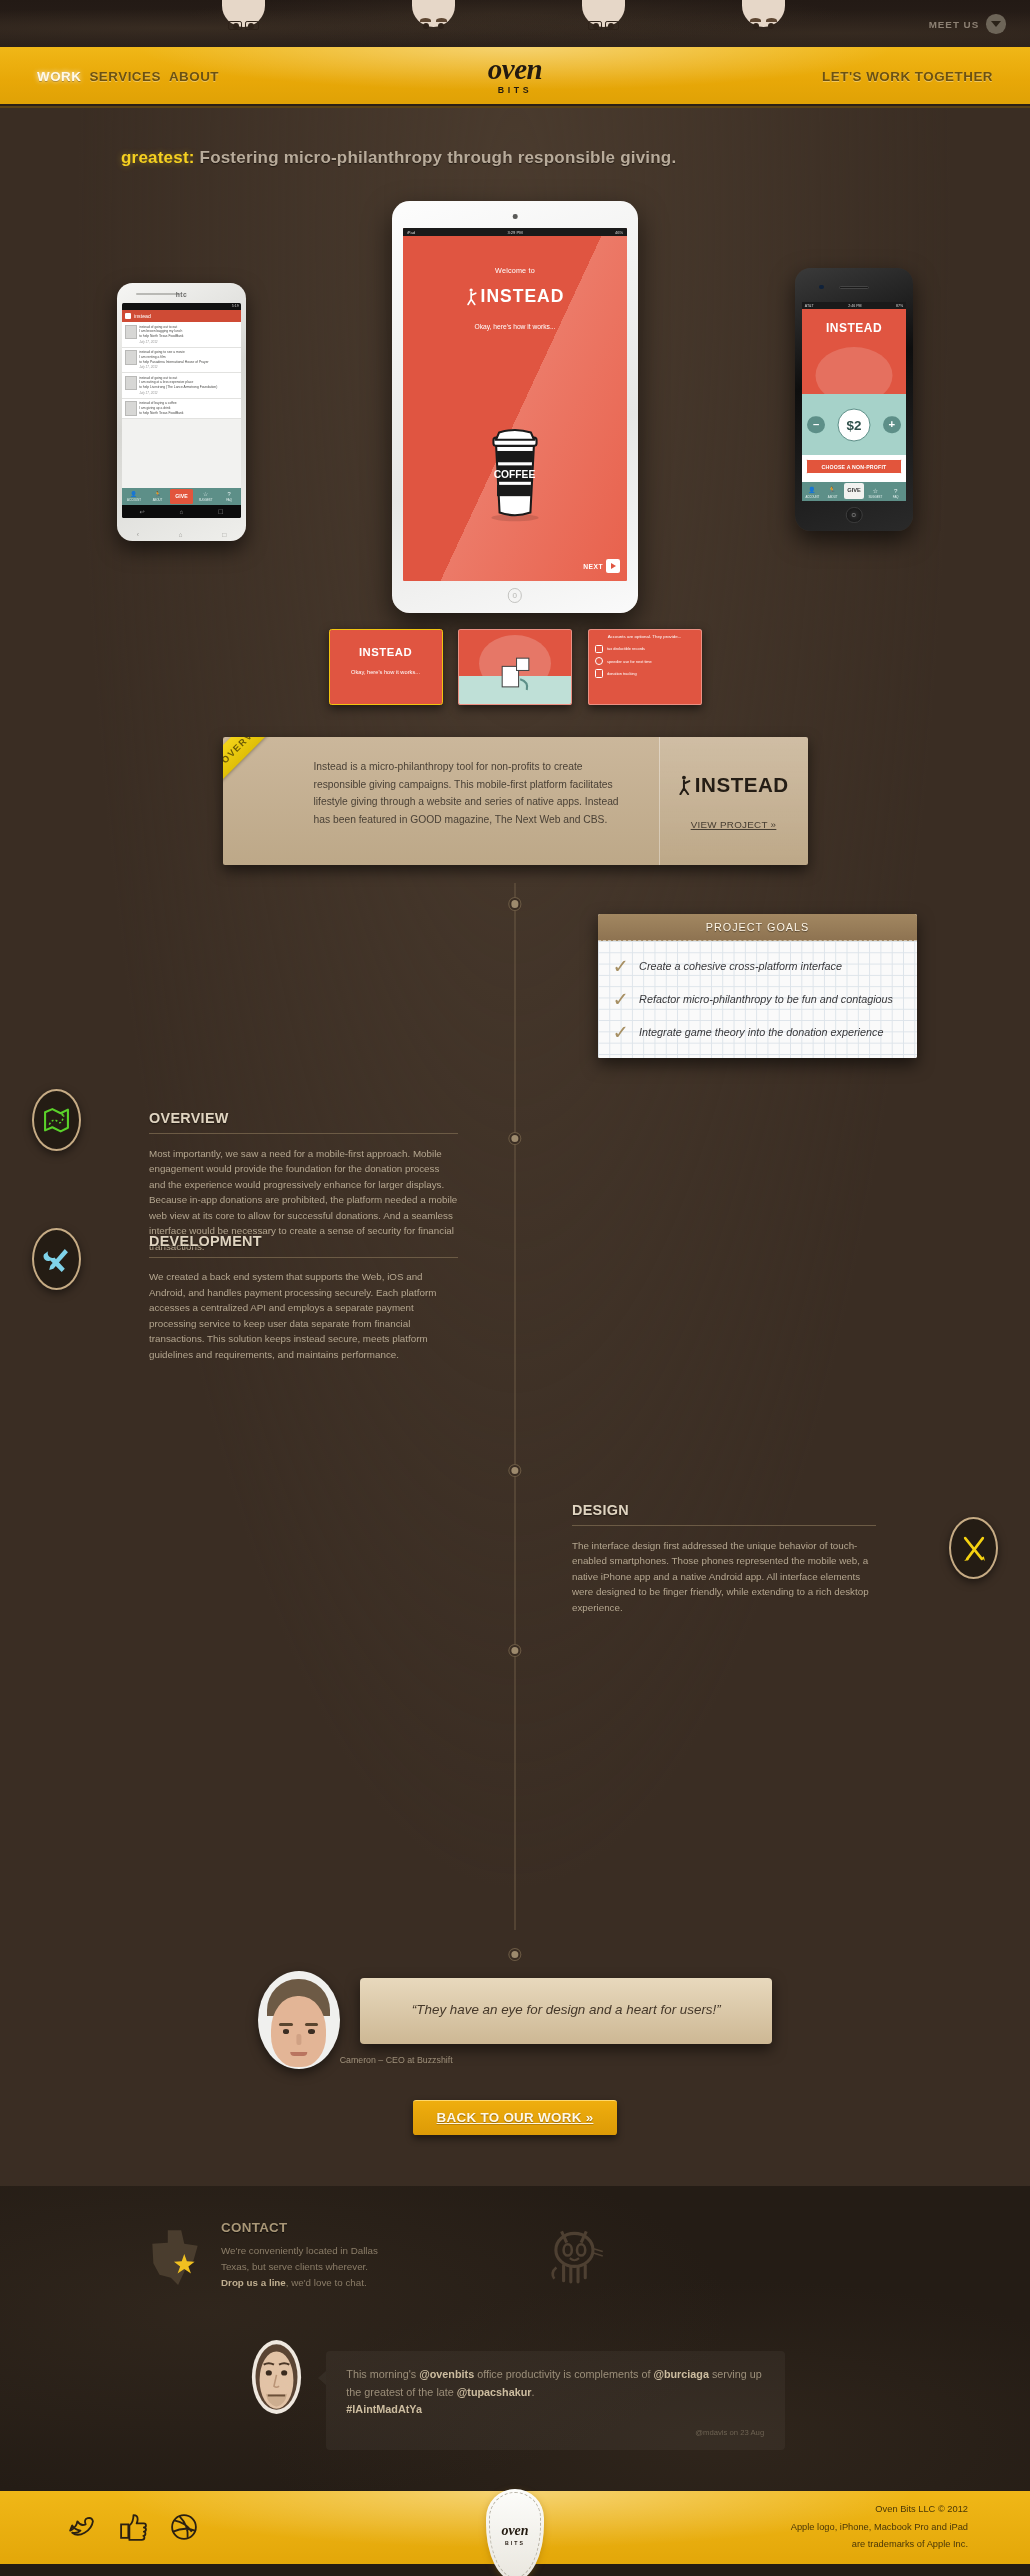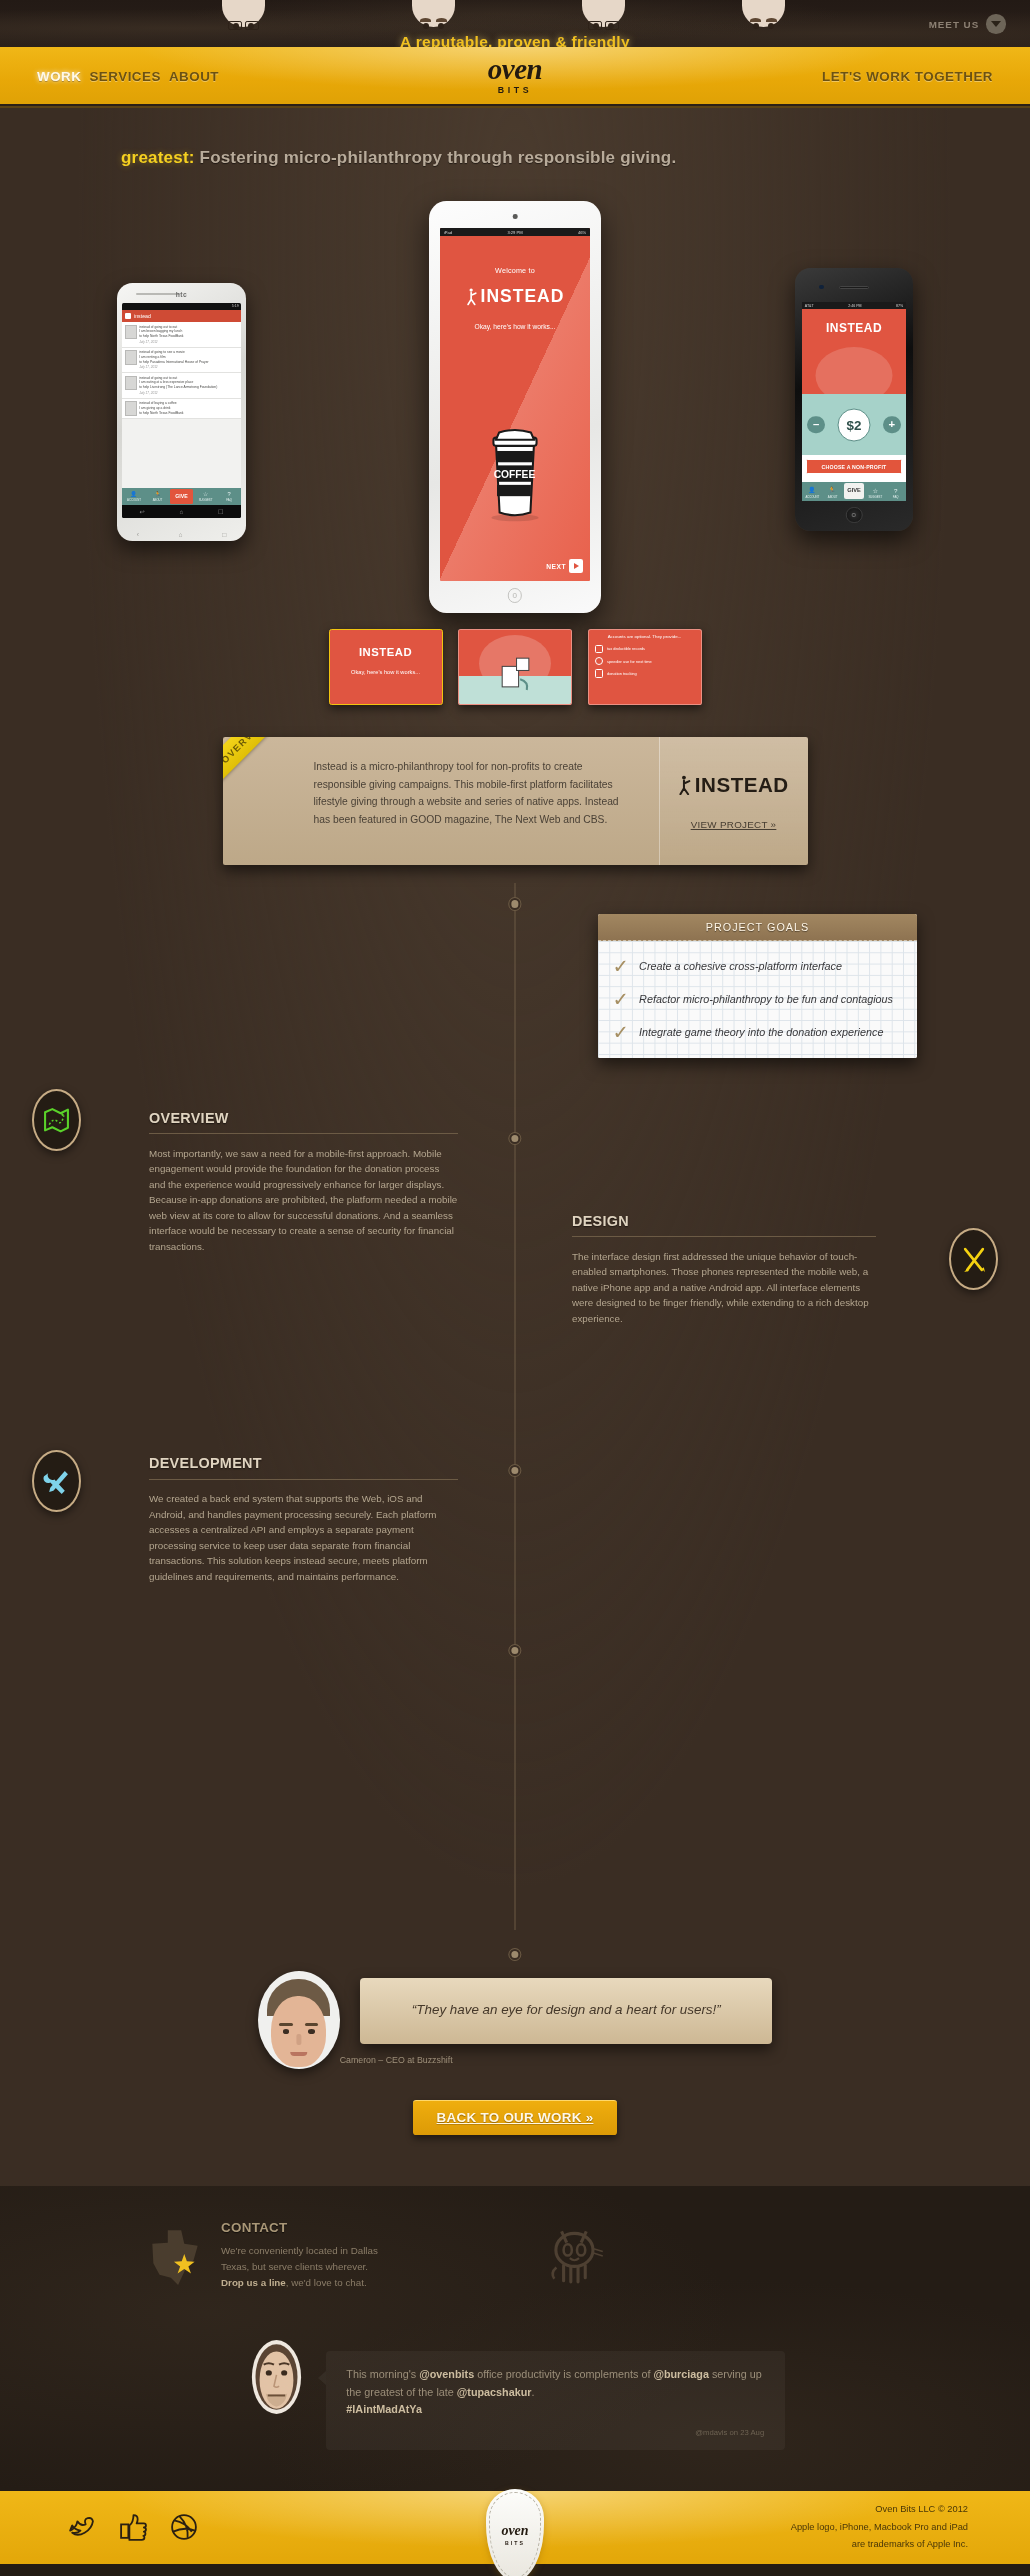--- a/index.html
+++ b/index.html
@@ -135,21 +135,21 @@
   .and-tabbar{position:absolute;bottom:13.4px;left:0;right:0;height:17.5px;background:#5d8f88;display:flex;}
   .and-tabbar .tb{flex:1;display:flex;flex-direction:column;align-items:center;justify-content:center;color:#e6f2f0;font-size:2.8px;gap:1px;}
   .and-tabbar .tb .g{font-size:5.7px;}
   .and-tabbar .tb.give{background:#e2553c;color:#fff;font-weight:bold;font-size:5.2px;border-radius:1.5px;margin:1px 0.5px;}
   .and-nav{position:absolute;bottom:0;left:0;right:0;height:13.4px;background:#0c0c0c;display:flex;align-items:center;justify-content:space-around;color:#888;font-size:6.2px;}
   .and-chin{position:absolute;bottom:3.1px;left:0;right:0;display:flex;justify-content:space-around;color:#9a9a96;font-size:6.7px;}
 
   
   .ipad {
     position:absolute; left:50%; transform:translateX(-50%); top: 20.6px;
-    width: 172px; height: 412px; background: linear-gradient(160deg,#fdfdfd,#e7e7e5 60%,#fafafa);
+    width: 246px; height: 412px; background: linear-gradient(160deg,#fdfdfd,#e7e7e5 60%,#fafafa);
     border-radius: 17.5px; padding: 27px 11.3px 32px 11.3px;
     box-shadow: 0 11.3px 28px rgba(0,0,0,.6);
   }
   .ipad .cam{position:absolute;top:13.4px;left:50%;transform:translateX(-50%);width:4.6px;height:4.6px;border-radius:50%;background:#5a5a58;}
   .ipad .home{position:absolute;bottom:10.3px;left:50%;transform:translateX(-50%);width:14.4px;height:14.4px;border-radius:50%;border:1px solid #c3c3c0;}
   .ipad .home::after{content:"";position:absolute;inset:4.1px;border:0.8px solid #c3c3c0;border-radius:1.5px;}
   .ipad-screen{width:100%;height:100%;border-radius:1px;overflow:hidden;position:relative;
     background: linear-gradient(115deg,#e05541 0%, #e05541 52%, #ec7a68 52%, #e8614c 100%);}
   .ipad-status{height:8.2px;background:#1a1a1a;color:#d8d8d8;font-size:4.1px;display:flex;align-items:center;justify-content:space-between;padding:0 3.6px;}
   .ipad-welcome{text-align:center;color:#fff;margin-top:30px;font-size:7.2px;letter-spacing:0.2px;}
@@ -382,21 +382,20 @@
           <div class="peek-eye r"></div>
       </div>
       <div class="peek-head" style="left:742px;">
         <div class="peek-hair"></div>
           <div class="peek-brow l"></div>
           <div class="peek-brow r"></div>
         <div class="peek-eye l"></div>
           <div class="peek-eye r"></div>
       </div>
     </div>
-    <div class="tagline">A reputable, proven &amp; friendly</div>
     <div class="meetus">
       <span>MEET US</span>
       <span class="circ">
           <span class="tri"></span>
         </span>
     </div>
   </div>
 
   <nav class="mainnav">
     <div class="nav-left">
@@ -672,47 +671,47 @@
             <path d="M36 13 l3 3 M39 13 l-3 3" stroke="#5ad22a" stroke-width="3"></path>
           </svg>
         </div>
         <div style="margin-left:149px;width:309px;">
           <div class="tl-head">OVERVIEW</div>
           <div class="tl-rule"></div>
           <div class="tl-body">Most importantly, we saw a need for a mobile-first approach. Mobile engagement would provide the foundation for the donation process and the experience would progressively enhance for larger displays. Because in-app donations are prohibited, the platform needed a mobile web view at its core to allow for successful donations. And a seamless interface would be necessary to create a sense of security for financial transactions.</div>
         </div>
       </div>
 
+      <div class="tl-block" style="height:289px;padding-top:20.6px;">
+        <div class="icon-oval" style="left:32px;top:15.5px;">
+          <svg width="27" height="27" viewBox="0 0 52 52">
+            <path d="M10 10 a9 9 0 0 0 12 12 L42 44 l-6 6 L14 28 a9 9 0 0 1 -12 -12 z" fill="#7fd3ea"></path>
+            <path d="M42 6 l6 6 L20 44 l-8 2 l2 -8 z" fill="#7fd3ea"></path>
+          </svg>
+        </div>
+        <div style="margin-left:149px;width:309px;">
+          <div class="tl-head">DEVELOPMENT</div>
+          <div class="tl-rule"></div>
+          <div class="tl-body">We created a back end system that supports the Web, iOS and Android, and handles payment processing securely. Each platform accesses a centralized API and employs a separate payment processing service to keep user data separate from financial transactions. This solution keeps instead secure, meets platform guidelines and requirements, and maintains performance.</div>
+        </div>
+      </div>
+
       <div class="tl-block" style="height:222px;">
         <div class="icon-oval" style="right:32px;top:15.5px;">
           <svg width="26" height="27" viewBox="0 0 50 52">
             <path d="M8 6 L40 46" stroke="#f5d211" stroke-width="5" stroke-linecap="round"></path>
             <path d="M42 6 L12 46" stroke="#f5d211" stroke-width="5" stroke-linecap="round"></path>
             <path d="M40 44 l6 6 l-2 -9 z" fill="#f5d211"></path>
             <path d="M12 44 l-6 6 l9 -2 z" fill="#f5d211"></path>
           </svg>
         </div>
         <div style="margin-left:572px;width:304px;">
           <div class="tl-head">DESIGN</div>
           <div class="tl-rule"></div>
           <div class="tl-body">The interface design first addressed the unique behavior of touch-enabled smartphones. Those phones represented the mobile web, a native iPhone app and a native Android app. All interface elements were designed to be finger friendly, while extending to a rich desktop experience.</div>
-        </div>
-      </div>
-
-      <div class="tl-block" style="height:289px;padding-top:20.6px;">
-        <div class="icon-oval" style="left:32px;top:15.5px;">
-          <svg width="27" height="27" viewBox="0 0 52 52">
-            <path d="M10 10 a9 9 0 0 0 12 12 L42 44 l-6 6 L14 28 a9 9 0 0 1 -12 -12 z" fill="#7fd3ea"></path>
-            <path d="M42 6 l6 6 L20 44 l-8 2 l2 -8 z" fill="#7fd3ea"></path>
-          </svg>
-        </div>
-        <div style="margin-left:149px;width:309px;">
-          <div class="tl-head">DEVELOPMENT</div>
-          <div class="tl-rule"></div>
-          <div class="tl-body">We created a back end system that supports the Web, iOS and Android, and handles payment processing securely. Each platform accesses a centralized API and employs a separate payment processing service to keep user data separate from financial transactions. This solution keeps instead secure, meets platform guidelines and requirements, and maintains performance.</div>
         </div>
       </div>
       <div style="height:175px;"></div>
     </div>
 
     <div class="testi">
       <div class="testi-ava">
         <div class="face">
           <div class="hair"></div>
             <div class="skin"></div>

